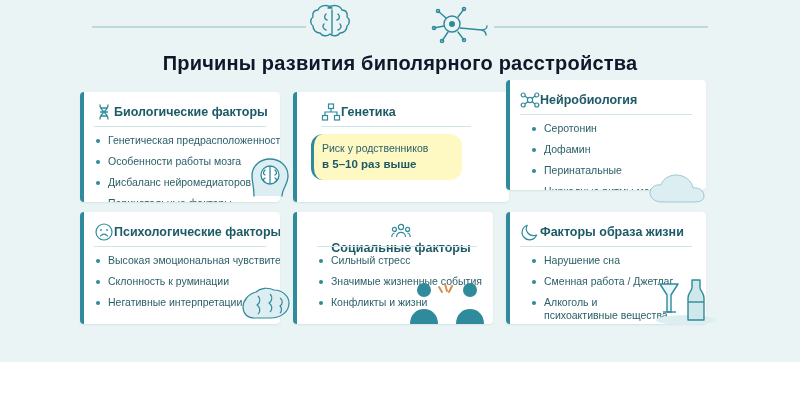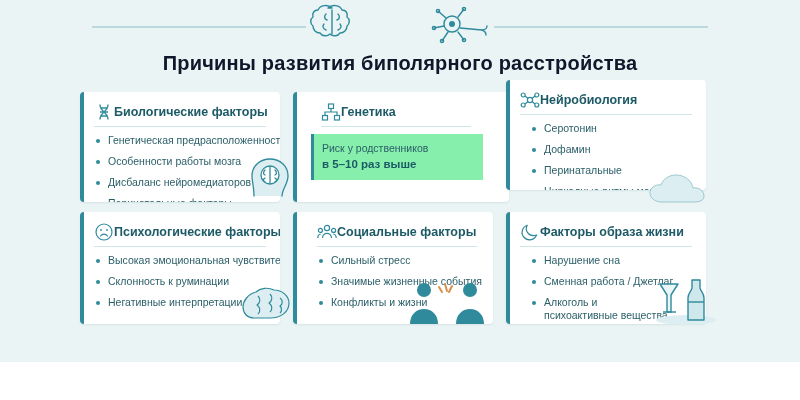--- a/index.html
+++ b/index.html
@@ -150,24 +150,24 @@
     background: #2f8a9b;
   }
   ul.bullets li.wrap { white-space: normal; }
 
   
   .gen-box {
     position: absolute;
     left: 18px;
     top: 42px;
     width: 140px;
-    padding: 7px 21px 8px 8px;
-    background: #86efac;
+    padding: 7px 0 8px 8px;
+    background: #fef9c3;
     border-left: 3px solid #2f8a9b;
-    border-radius: 0;
+    border-radius: 12px;
   }
   .gen-line1 {
     font-size: 10.5px;
     color: #2b5f68;
     line-height: 14px;
   }
   .gen-line2 {
     font-size: 11.5px;
     color: #1c5a66;
     font-weight: bold;
@@ -313,21 +313,21 @@
   </div>
   <svg class="art" style="left:242px; top:286px; width:52px; height:36px;" viewBox="0 0 52 36">
     <g fill="#dceef1" stroke="#2f8a9b" stroke-width="1.2" stroke-linejoin="round">
       <path d="M12 32c-7 0-11-5-11-11S6 8 14 6c4-4 12-5 18-2 8 0 15 6 15 13 0 9-8 15-19 15z"></path>
       <path d="M16 10c3 3 2 7-1 9 3 2 4 6 1 9M28 8c3 3 2 7-1 9 3 2 4 6 1 9M38 12c3 2 3 6 0 8 2 2 2 5 0 7" fill="none"></path>
     </g>
   </svg>
 
   <div class="card" style="left:293px; top:212px; width:200px; height:112px;">
     <div class="accent"></div>
-    <div class="card-head" style="left:24px;">
+    <div class="card-head" style="left:24px;flex-direction:column;">
       <svg class="card-icon" viewBox="0 0 20 20">
         <g fill="none" stroke="#2f8a9b" stroke-width="1.2">
           <circle cx="10" cy="6" r="2.6"></circle>
           <path d="M5.5 16c0-2.7 2-4.6 4.5-4.6s4.5 1.9 4.5 4.6"></path>
           <circle cx="3.4" cy="8.4" r="2"></circle>
           <path d="M0.8 16c0-2.2 1.2-3.7 2.9-4"></path>
           <circle cx="16.6" cy="8.4" r="2"></circle>
           <path d="M19.2 16c0-2.2-1.2-3.7-2.9-4"></path>
         </g>
       </svg>

